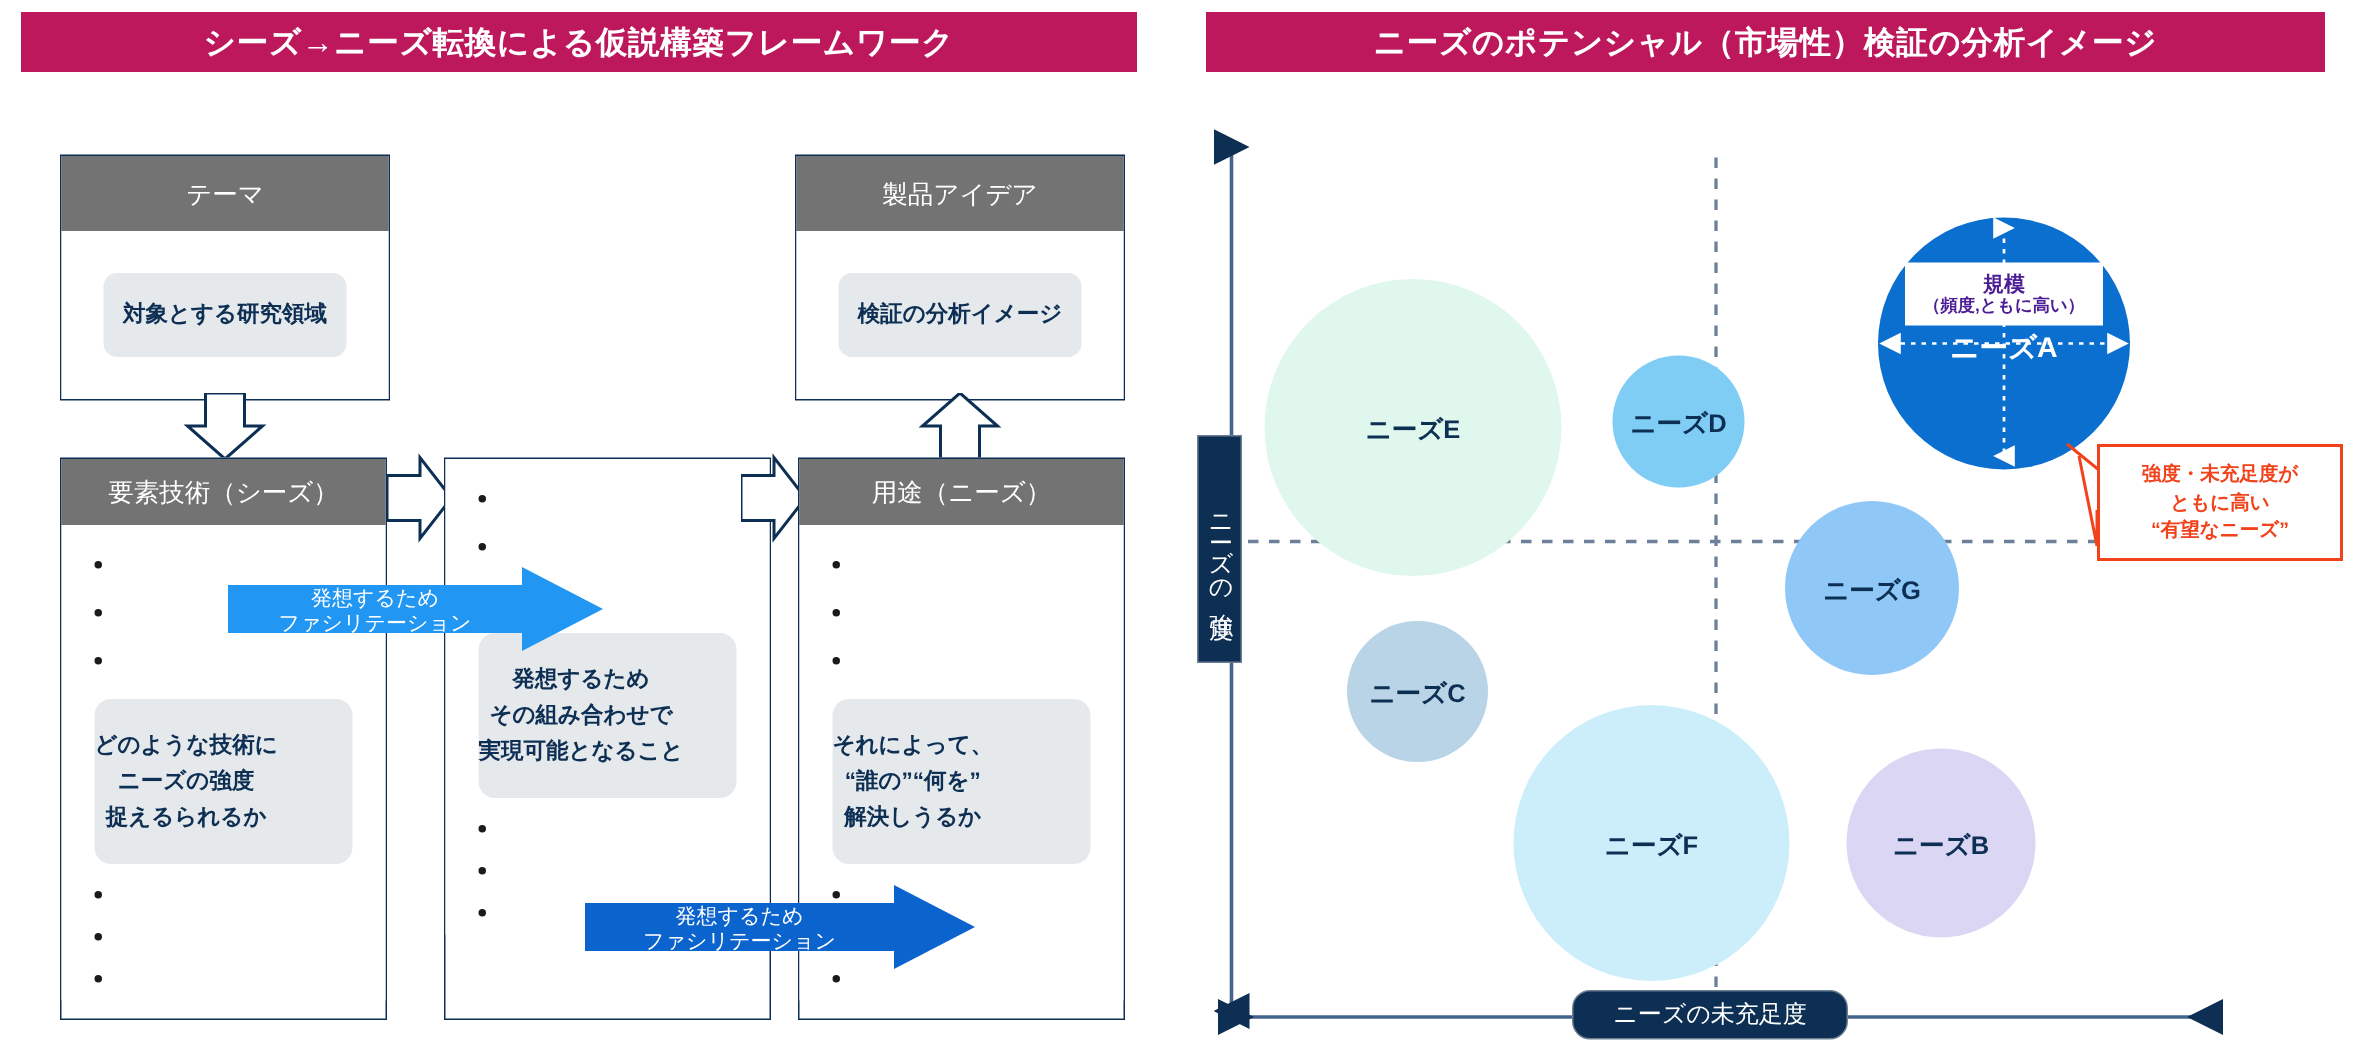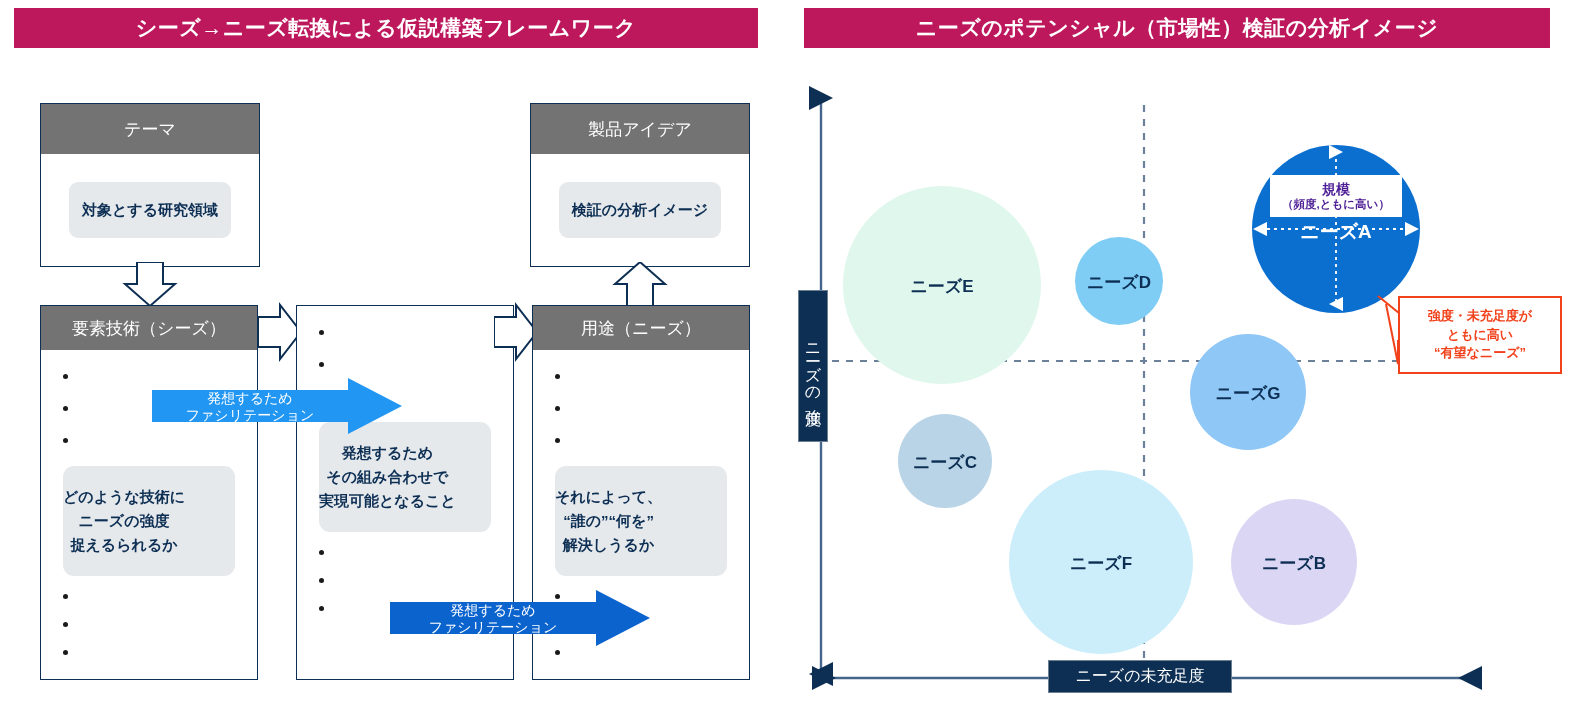--- a/index.html
+++ b/index.html
@@ -106,21 +106,21 @@
     border:1px solid #6c7f93;
     box-sizing:border-box;
   }
   #y-axis-label{
     left:8px;top:290px;width:30px;height:152px;
     writing-mode:vertical-rl;text-orientation:upright;
     letter-spacing:2px;line-height:1;
     padding:4px 0;
   }
   #x-axis-label{
-    left:258px;top:660px;width:184px;height:33px;
+    left:258px;top:660px;width:184px;height:33px;border-radius:12px;
   }
   #scale-label{
     position:absolute;
     left:480px;top:175px;width:132px;height:42px;
     background:#ffffff;color:#4c1d95;
     display:flex;flex-direction:column;align-items:center;justify-content:center;
     font-weight:700;line-height:1.2;
     box-sizing:border-box;
   }
   #scale-label .big{font-size:14px;}

